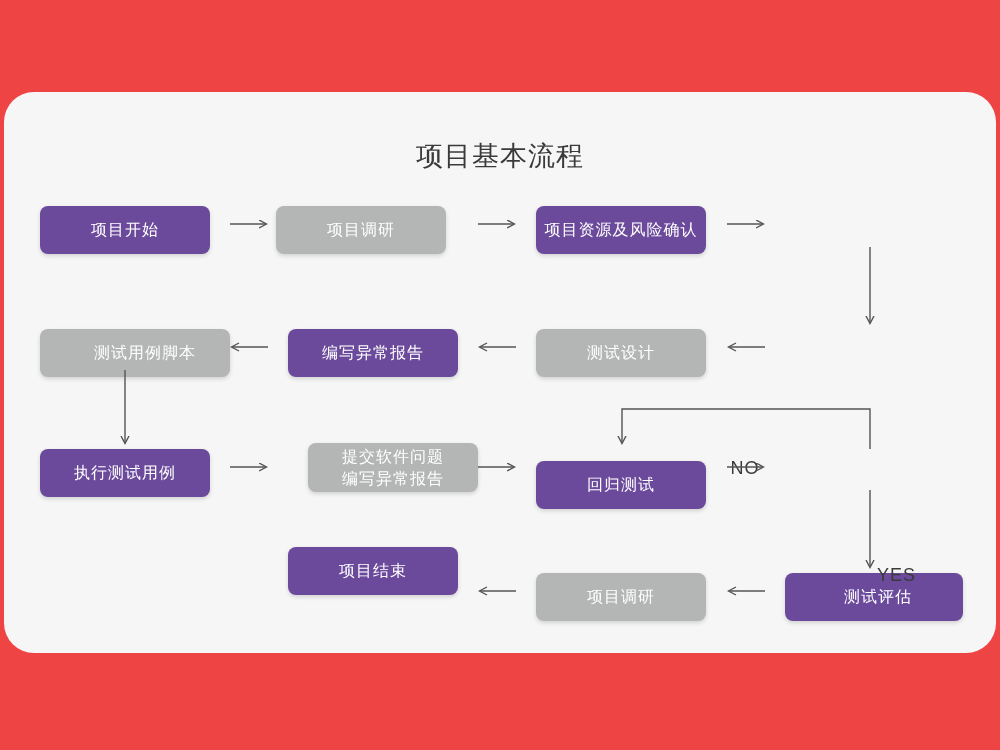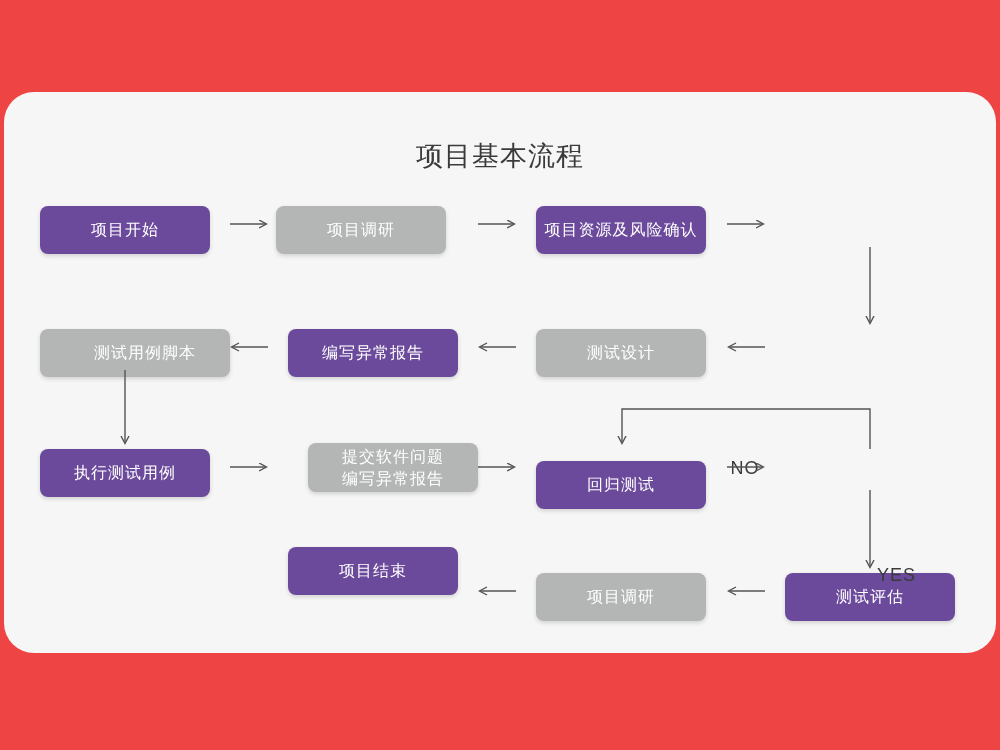--- a/index.html
+++ b/index.html
@@ -65,21 +65,21 @@
   #n-design     { left: 536px; top: 329px; }
   #n-plan       { left: 785px; top: 329px; }
   
   #n-execute    { left: 40px;  top: 449px; }
   #n-submit     { left: 288px; top: 443px; height: 49px; margin-left: 20px; }
   #n-regression { left: 536px; top: 449px; margin-top: 12px; }
   #n-defect     { left: 785px; top: 449px; }
   
   #n-end        { left: 288px; top: 547px; }
   #n-report     { left: 536px; top: 573px; }
-  #n-evaluate   { left: 785px; top: 573px; }
+  #n-evaluate   { left: 785px; top: 573px; padding-left: 8px; }
 
   .branch-label {
     position: absolute;
     font-size: 18px;
     color: var(--title, #3d3d3d);
     letter-spacing: 1px;
     margin-top: 44px;
   }
   #label-no  { left: 700px; top: 414px; width: 90px; text-align: center; }
   #label-yes { left: 877px; top: 521px; }

